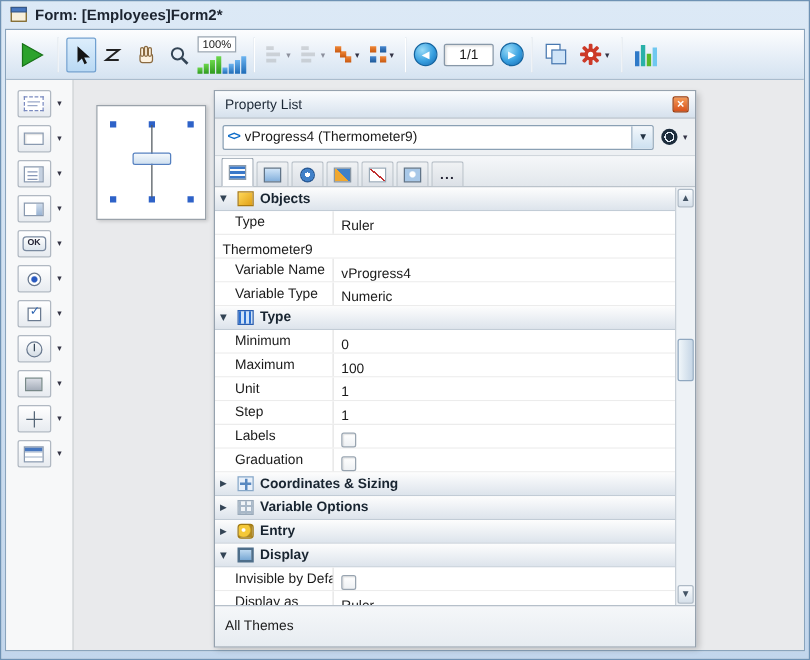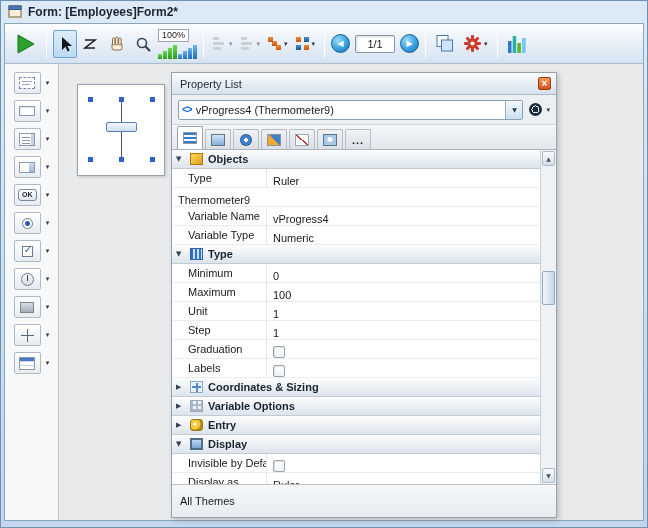--- a/index.html
+++ b/index.html
@@ -432,27 +432,27 @@
                     <span>1</span>
                   </div>
                 </div>
                 <div class="prow">
                   <div class="plabel">Step</div>
                   <div class="pvalue">
                     <span>1</span>
                   </div>
                 </div>
                 <div class="prow">
+                  <div class="plabel">Labels</div>
+                  <div class="pvalue">
+                    <span class="cb"></span>
+                  </div>
+                </div>
+                <div class="prow">
                   <div class="plabel">Graduation</div>
-                  <div class="pvalue">
-                    <span class="cb"></span>
-                  </div>
-                </div>
-                <div class="prow">
-                  <div class="plabel">Labels</div>
                   <div class="pvalue">
                     <span class="cb"></span>
                   </div>
                 </div>
                 <div class="psec">
                   <span class="tri">▶</span>
                   <span class="sic sic-coordinates"></span>
                   <span class="sl">Coordinates &amp; Sizing</span>
                 </div>
                 <div class="psec">

